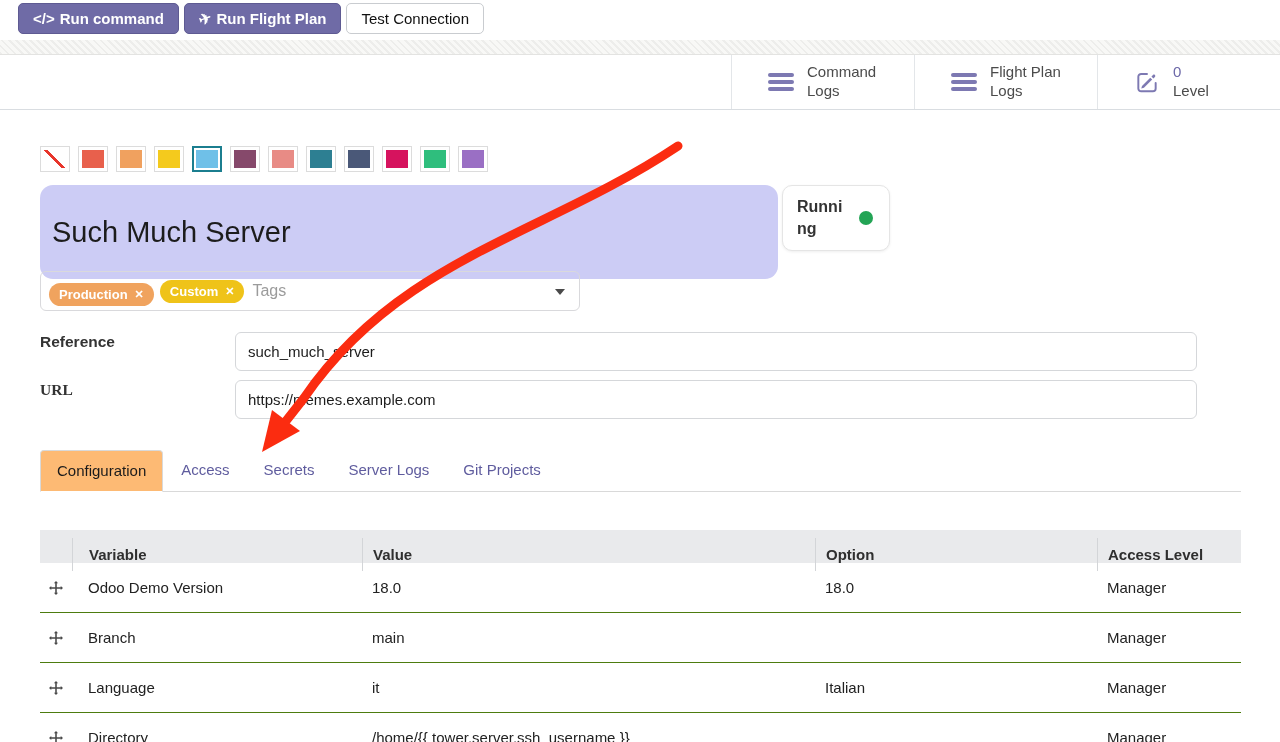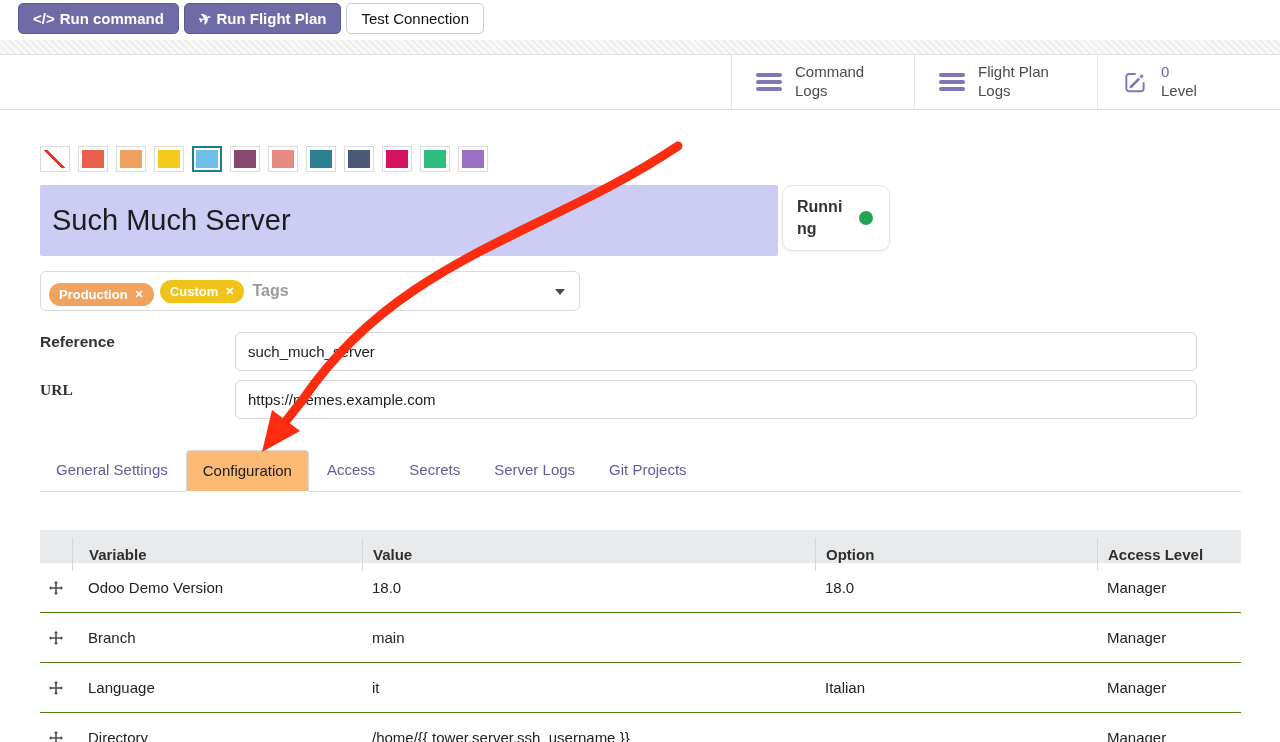--- a/index.html
+++ b/index.html
@@ -14,46 +14,46 @@
   .btn-secondary{background:#fff;border:1px solid #c9ccd0;color:#111;font-weight:400;}
   .btn .ico{margin-right:5px;font-weight:700;}
   .plane{display:inline-block;transform:rotate(-20deg);font-weight:400;}
   
   .hatch{position:absolute;top:40px;left:0;width:1280px;height:15px;
     background:repeating-linear-gradient(45deg,#ededeb 0 2px,#f8f8f6 2px 5px);
     border-bottom:1px solid #e3e3e1;box-sizing:border-box;}
   
   .hdr{position:absolute;top:55px;left:0;width:1280px;height:55px;background:#fff;border-bottom:1px solid #d9dde1;box-sizing:border-box;}
   .stats{position:absolute;right:0;top:0;height:54px;display:flex;}
-  .stat{width:183px;box-sizing:border-box;border-left:1px solid #e3e6e9;display:flex;align-items:center;gap:13px;padding-left:24px;cursor:pointer;}
+  .stat{width:183px;box-sizing:border-box;border-left:1px solid #e3e6e9;display:flex;align-items:center;gap:13px;padding-left:36px;cursor:pointer;}
   .stat-label{font-size:15px;color:#4b4b4b;line-height:1.25;width:92px;}
   .stat-value{font-size:15px;color:#6c68a8;font-weight:400;line-height:1.25;}
   .menu-ico{display:flex;flex-direction:column;gap:3px;width:26px;}
   .menu-ico i{display:block;height:4px;border-radius:2px;background:#7d79b2;}
   
   .palette{position:absolute;left:40px;top:146px;display:flex;gap:8px;}
   .swatch{width:22px;height:18px;padding:3px;background:#fff;border:1px solid #dcdcdc;cursor:pointer;}
   .swatch.sel{border:2px solid #1b7e8f;padding:2px;}
   .swatch .fill{width:100%;height:100%;}
   .fill-none{background:linear-gradient(45deg,#fff 44%,#e8352b 44%,#e8352b 54%,#fff 54%);}
   
-  .title-box{position:absolute;left:40px;top:185px;width:738px;height:71px;border-radius:2px;
+  .title-box{position:absolute;left:40px;top:185px;width:738px;height:94px;border-radius:13px;
     display:flex;align-items:center;padding-left:12px;box-sizing:border-box;font-size:29px;color:#1c1c1c;}
   .status-card{position:absolute;left:782px;top:185px;width:108px;height:66px;background:#fff;
     border:1px solid #e5e5e5;border-radius:10px;box-shadow:0 1px 3px rgba(0,0,0,.07);
     display:flex;align-items:center;justify-content:space-between;padding:0 16px 0 14px;box-sizing:border-box;cursor:pointer;}
   .status-label{font-size:16px;font-weight:700;color:#333;width:52px;line-height:1.35;overflow-wrap:break-word;}
   .status-dot{width:14px;height:14px;border-radius:50%;}
   
   .tags-box{position:absolute;left:40px;top:271px;width:540px;height:40px;border:1px solid #d9d9dc;border-radius:6px;
     box-sizing:border-box;display:flex;align-items:center;padding-left:8px;gap:6px;cursor:text;}
   .pill{display:flex;align-items:center;gap:7px;color:#fff;font-weight:700;font-size:13px;
     border-radius:12px;padding:4px 10px;cursor:default;}
   .pill .x{font-size:11px;font-weight:700;cursor:pointer;}
-  .tags-ph{color:#9b9b9b;font-size:16px;margin-left:2px;font-weight:bold;}
+  .tags-ph{color:#9b9b9b;font-size:16px;margin-left:2px;}
   .caret{position:absolute;right:14px;top:17px;width:0;height:0;border-left:5px solid transparent;border-right:5px solid transparent;border-top:6px solid #4a4a4a;cursor:pointer;}
   
   .fld-label{position:absolute;left:40px;font-size:15.5px;font-weight:700;color:#333;}
   .fld-input{position:absolute;left:235px;width:962px;height:39px;border:1px solid #d5d7da;border-radius:6px;
     box-sizing:border-box;display:flex;align-items:center;padding-left:12px;font-size:15px;color:#1c1c1c;background:#fff;cursor:text;}
   
   .tabs{position:absolute;left:40px;top:450px;width:1201px;display:flex;border-bottom:1px solid #d9d9d9;box-sizing:border-box;}
   .tab{height:40px;line-height:40px;padding:0 16px;font-size:15px;color:#5f5c9e;cursor:pointer;white-space:nowrap;margin-right:2px;}
   .tab.active{background:#fdba74;color:#1b1b1b;border:1px solid #d9d9d9;border-bottom:1px solid #fff;
     border-radius:4px 4px 0 0;margin-bottom:-1px;}
@@ -192,21 +192,20 @@
 <div class="fld-input" style="top:332px;">
   <span>such_much_server</span>
 </div>
 
 <div class="fld-label" style="top:381px;font-family:Liberation Serif, serif;">URL</div>
 <div class="fld-input" style="top:380px;">
   <span>https://memes.example.com</span>
 </div>
 
 <div class="tabs">
-  <div class="tab">General Settings</div>
   <div class="tab active">Configuration</div>
   <div class="tab">Access</div>
   <div class="tab">Secrets</div>
   <div class="tab">Server Logs</div>
   <div class="tab">Git Projects</div>
 </div>
 
 <div class="tbl">
   <div class="thead">
     <div></div>

